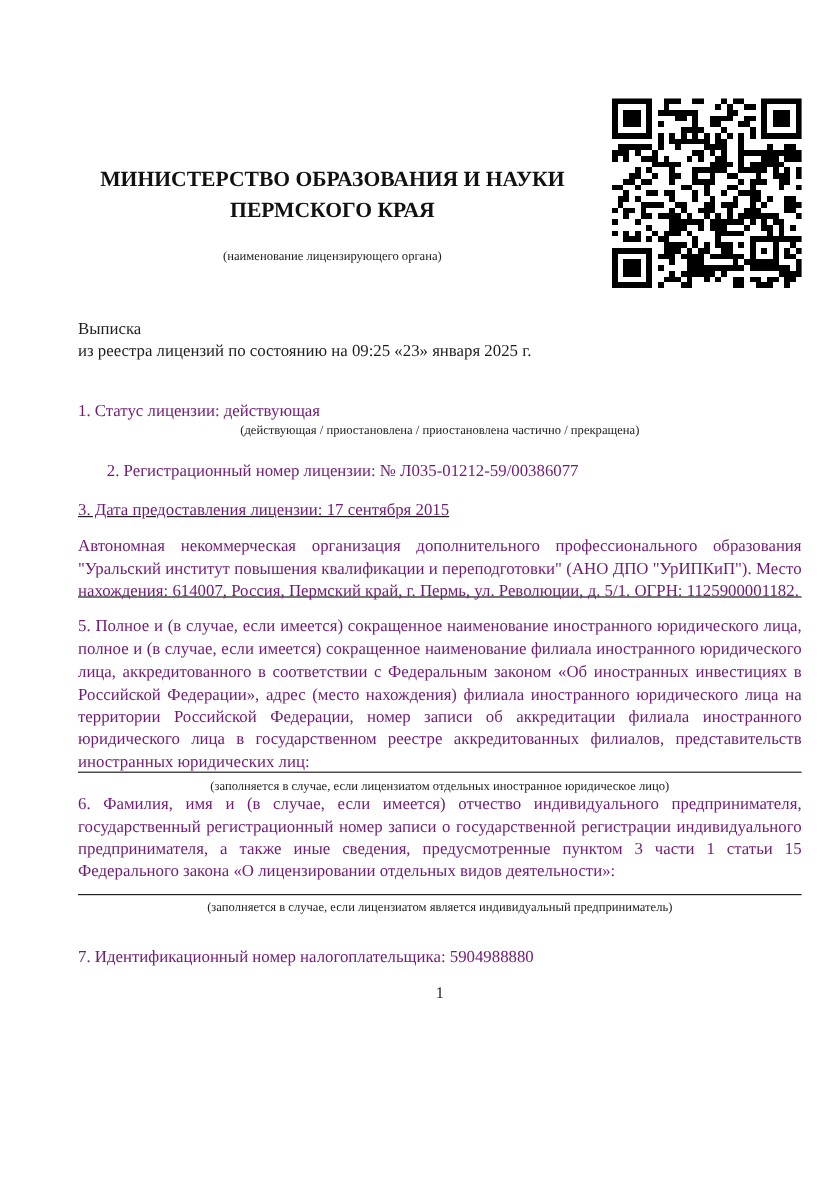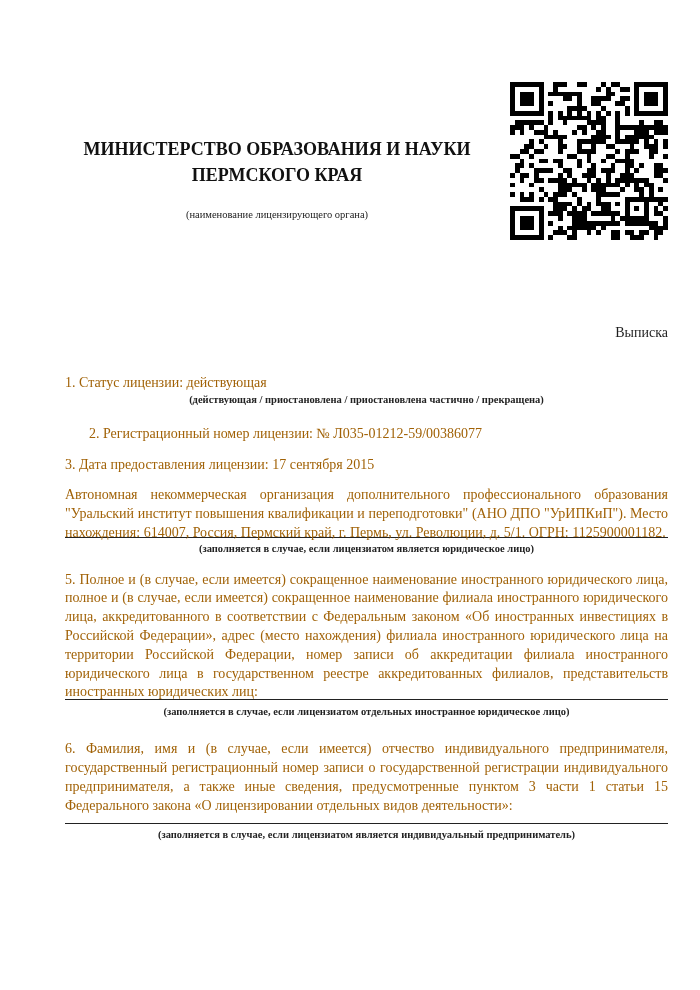--- a/index.html
+++ b/index.html
@@ -14,38 +14,38 @@
     padding: 82px 32px 0 65px;
     overflow: hidden;
   }
   .head-row { display: flex; align-items: flex-start; }
   .issuer { flex: 1 1 auto; text-align: center; margin-top: 54px; padding-right: 21px; }
   .issuer-name { font-weight: bold; font-size: 18px; line-height: 26px; color: #111; }
   .issuer-caption { font-size: 10.5px; line-height: 13px; margin-top: 20px; color: #222; }
   .qr-box { flex: 0 0 158px; width: 158px; height: 158px; }
   .qr-box svg { display: block; width: 158px; height: 158px; }
 
-  .doc-title { margin-top: 84px; text-align: right; font-size: 14px; line-height: 18.8px; }
-
-  .body-text { margin: 0; font-size: 14px; line-height: 18.8px; text-align: justify; color: #a16207; }
+  .doc-title { margin-top: 26px; text-align: left; font-size: 14px; line-height: 18.8px; }
+
+  .body-text { margin: 0; font-size: 14px; line-height: 18.8px; text-align: justify; color: #701a75; }
   .single { text-align: left; }
-  .item-caption { font-size: 10.5px; line-height: 13px; text-align: center; color: #222; margin: 0; font-weight: bold; }
+  .item-caption { font-size: 10.5px; line-height: 13px; text-align: center; color: #222; margin: 0; }
 
   .rule { height: 0; border-top: 1.8px solid #222; }
 
   #item1 { margin-top: 31px; }
   #item2 { margin-top: 19px; margin-left: 24px; }
-  #item3 { margin-top: 13px; }
+  #item3 { margin-top: 13px; text-decoration: underline; }
   #item4 { margin-top: 11px; }
   #item4 .rule { margin-top: -6px; }
   #item4 .item-caption { margin-top: 4px; }
   #item5 { margin-top: 16px; }
   #item5 .rule { margin-top: -3px; }
   #item5 .item-caption { margin-top: 5px; }
-  #item6 { margin-top: 22px; }
+  #item6 { }
   #item6 .rule { margin-top: 8px; }
   #item6 .item-caption { margin-top: 4px; }
   #item7 { margin-top: 27px; }
 
   .page-num { margin-top: 9px; text-align: center; font-size: 13.5px; line-height: 19px; color: #1e1e1e; }
 </style>
 </head>
 <body>
 
 <div class="page">
@@ -594,39 +594,39 @@
           <rect x="25" y="32" width="1" height="1"></rect>
           <rect x="26" y="32" width="1" height="1"></rect>
           <rect x="27" y="32" width="1" height="1"></rect>
           <rect x="30" y="32" width="1" height="1"></rect>
         </svg>
     </div>
   </div>
 
   <div class="doc-title">
     <div>Выписка</div>
+    <div>из реестра лицензий по состоянию на 09:25 «23» января 2025 г.</div>
   </div>
 
   <section id="item1">
     <p class="body-text single">1. Статус лицензии: действующая</p>
     <p class="item-caption">(действующая / приостановлена / приостановлена частично / прекращена)</p>
   </section>
 
   <section id="item2">
     <p class="body-text single">2. Регистрационный номер лицензии: № Л035-01212-59/00386077</p>
   </section>
 
   <section id="item3">
     <p class="body-text single">3. Дата предоставления лицензии: 17 сентября 2015</p>
   </section>
 
   <section id="item4">
     <p class="body-text">Автономная некоммерческая организация дополнительного профессионального образования "Уральский институт повышения квалификации и переподготовки" (АНО ДПО "УрИПКиП"). Место нахождения: 614007, Россия, Пермский край, г. Пермь, ул. Революции, д. 5/1. ОГРН: 1125900001182.</p>
     <div class="rule"></div>
-    <p class="item-caption">(заполняется в случае, если лицензиатом является юридическое лицо)</p>
   </section>
 
   <section id="item5">
     <p class="body-text">5. Полное и (в случае, если имеется) сокращенное наименование иностранного юридического лица, полное и (в случае, если имеется) сокращенное наименование филиала иностранного юридического лица, аккредитованного в соответствии с Федеральным законом «Об иностранных инвестициях в Российской Федерации», адрес (место нахождения) филиала иностранного юридического лица на территории Российской Федерации, номер записи об аккредитации филиала иностранного юридического лица в государственном реестре аккредитованных филиалов, представительств иностранных юридических лиц:</p>
     <div class="rule"></div>
     <p class="item-caption">(заполняется в случае, если лицензиатом отдельных иностранное юридическое лицо)</p>
   </section>
 
   <section id="item6">
     <p class="body-text">6. Фамилия, имя и (в случае, если имеется) отчество индивидуального предпринимателя, государственный регистрационный номер записи о государственной регистрации индивидуального предпринимателя, а также иные сведения, предусмотренные пунктом 3 части 1 статьи 15 Федерального закона «О лицензировании отдельных видов деятельности»:</p>

